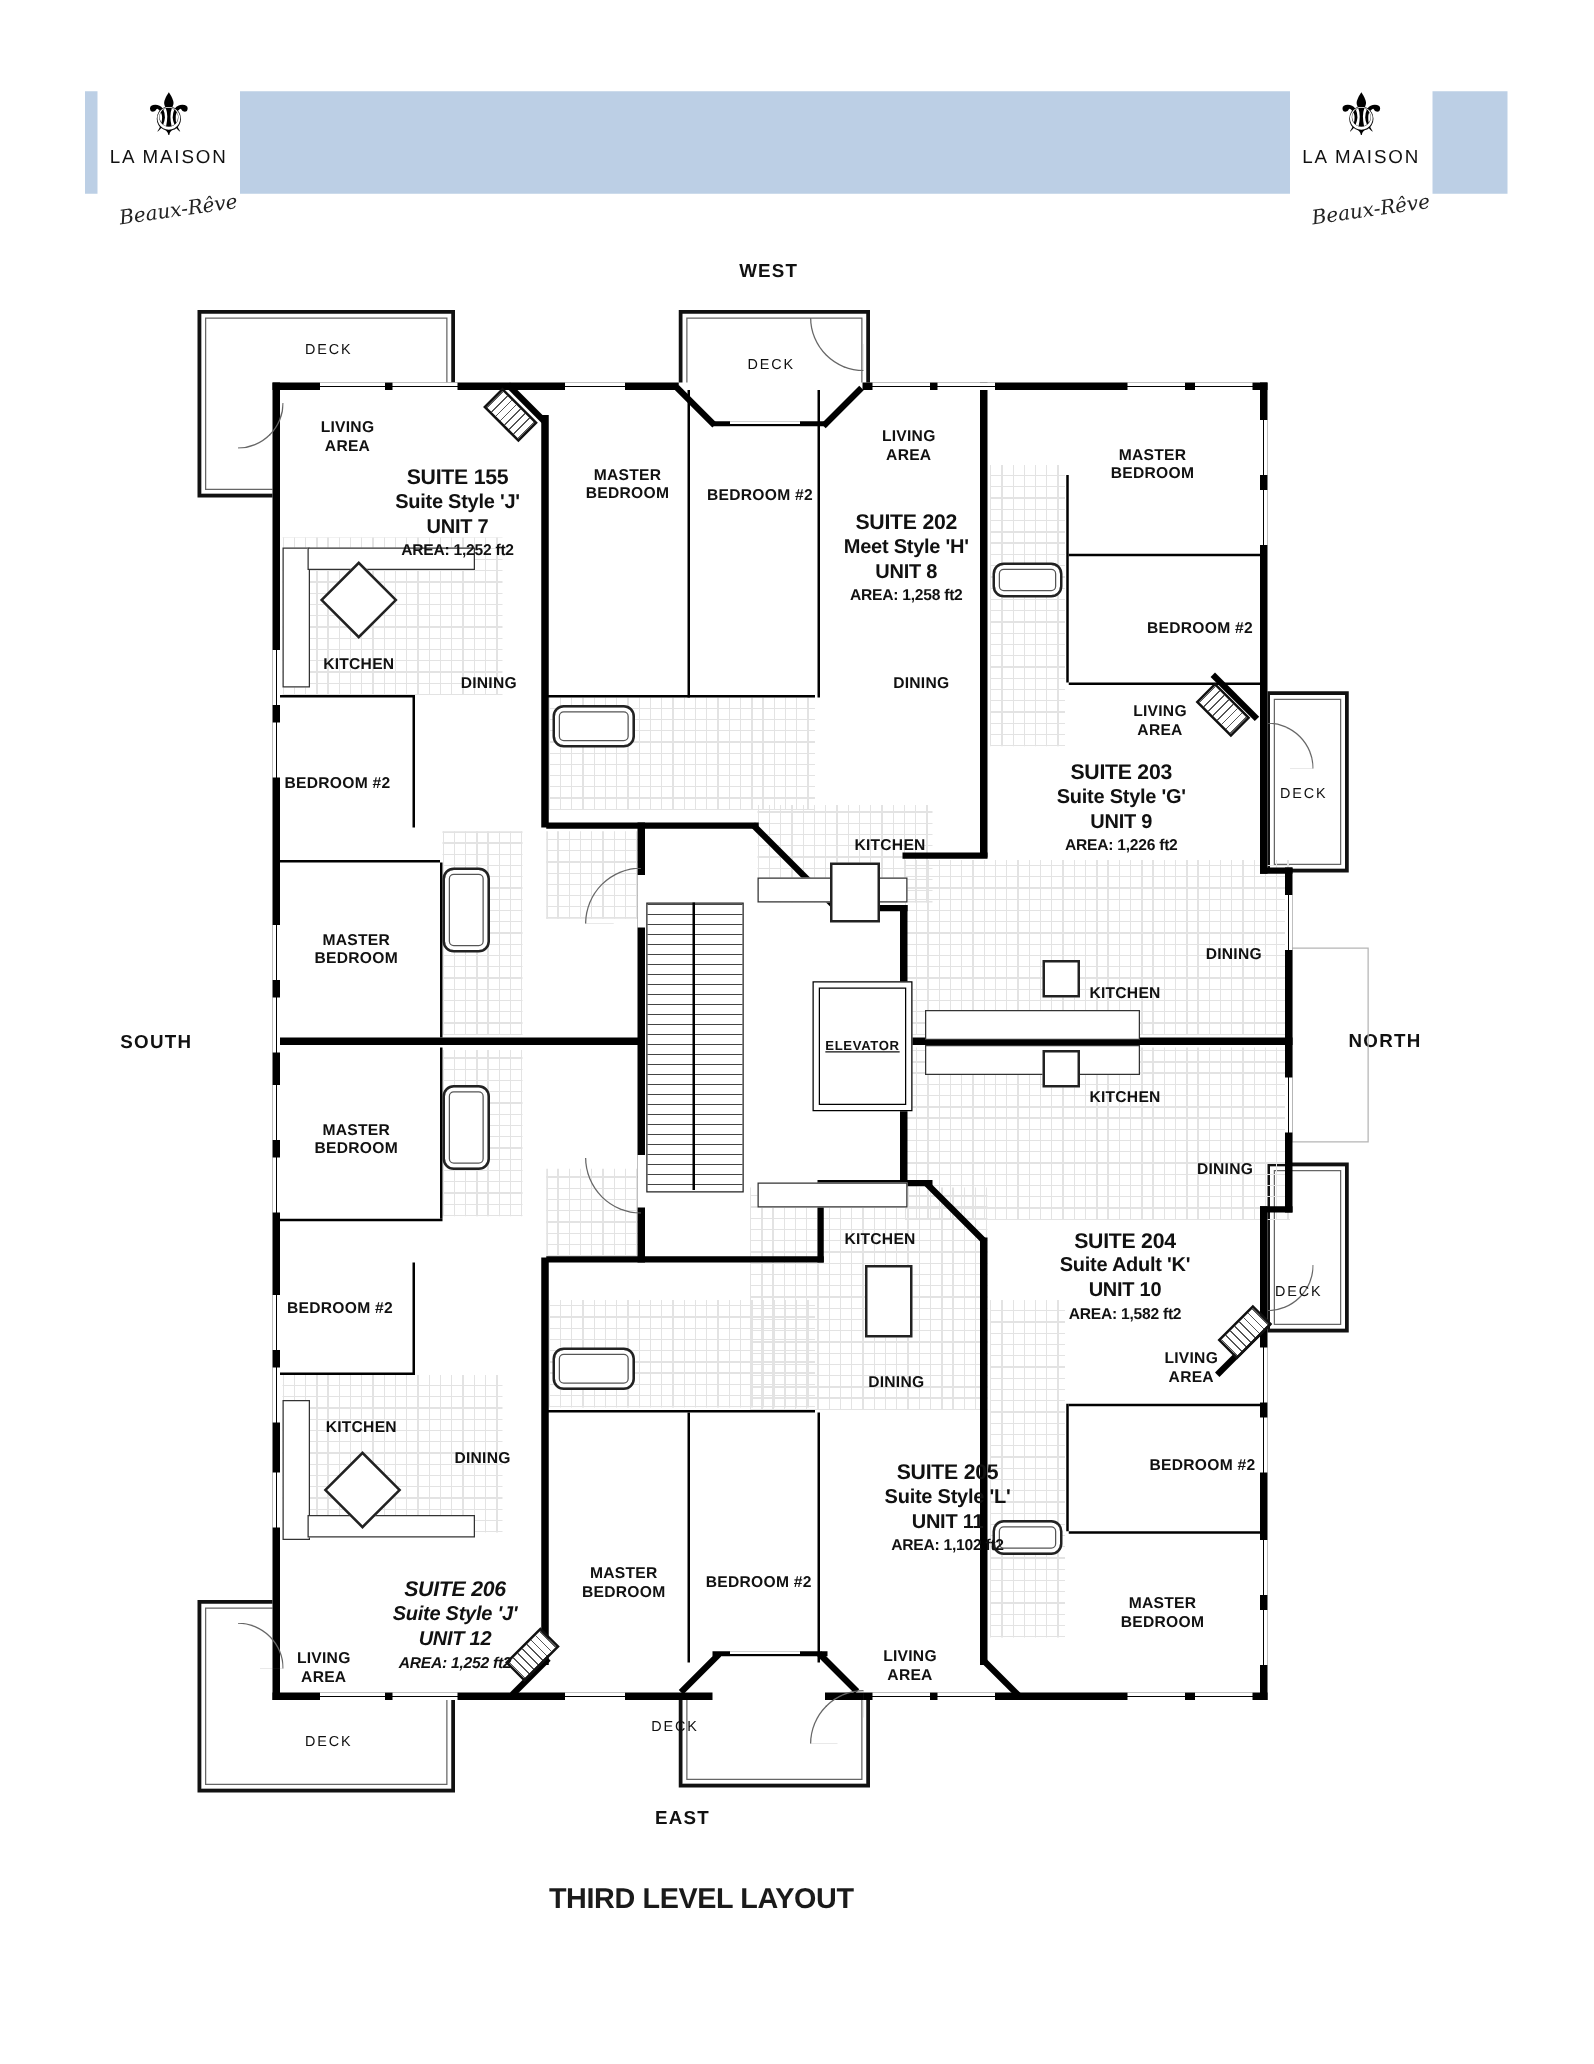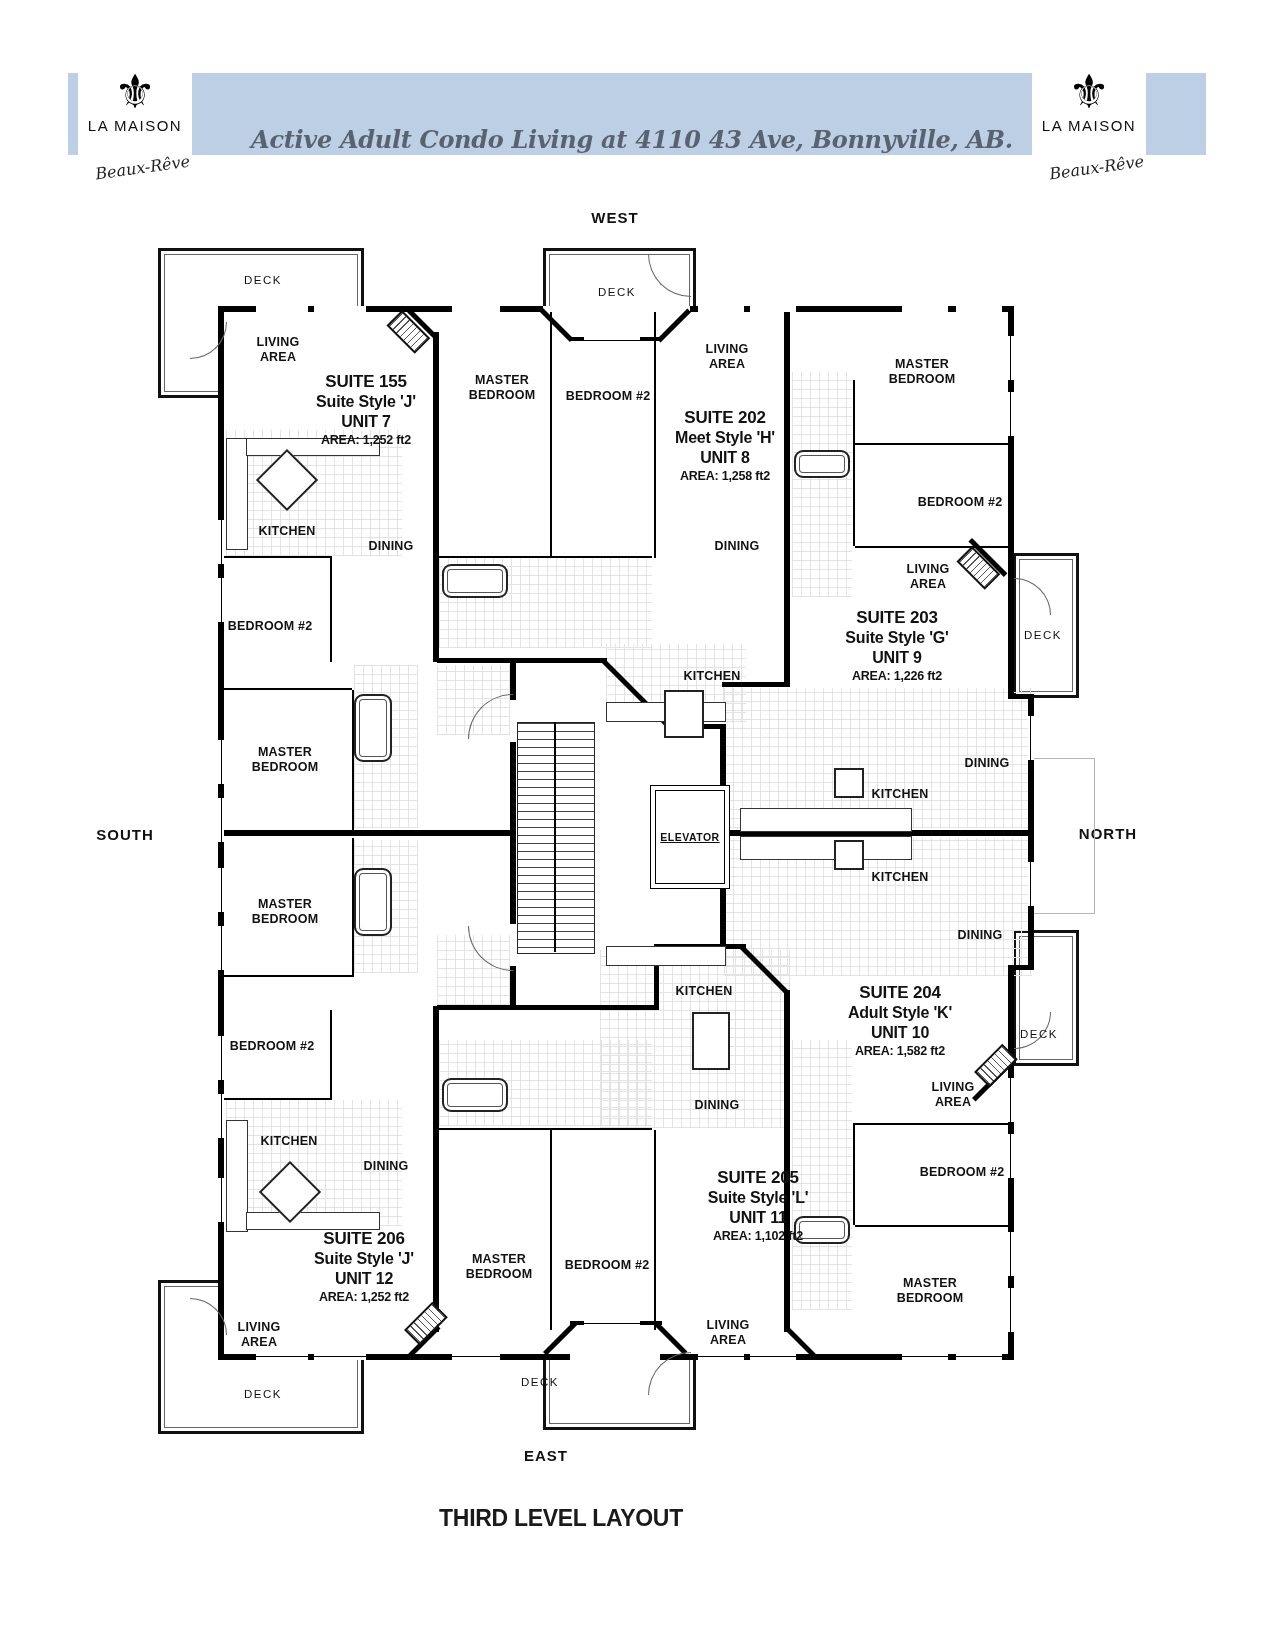--- a/index.html
+++ b/index.html
@@ -60,21 +60,20 @@
           font-weight:bold;font-size:23px;letter-spacing:-.3px;white-space:nowrap;color:#1a1a1a;}
   .fdisc{position:absolute;left:558px;top:1557px;transform:translateX(-50%);
          font-size:16.5px;white-space:nowrap;color:#1a1a1a;}
 </style>
 </head>
 <body>
 
 <div class="page">
 
   <div class="banner"></div>
-  <div class="bline2">Active Adult Condo Living at 4110 43 Ave, Bonnyville, AB.</div>
 
   <div class="logobox" style="left:78px;">
     <span class="fleur">⚜</span>
     <span class="logoname">LA MAISON</span>
   </div>
   <div class="logoscript" style="left:95px;top:158px;">Beaux-Rêve</div>
 
   <div class="logobox" style="left:1032px;">
     <span class="fleur">⚜</span>
     <span class="logoname">LA MAISON</span>
@@ -308,31 +307,31 @@
     <div class="s4">AREA: 1,258 ft2</div>
   </div>
   <div class="sb" style="left:897px;top:608px;">
     <div class="s1">SUITE 203</div>
     <div class="s2">Suite Style 'G'</div>
     <div class="s3">UNIT 9</div>
     <div class="s4">AREA: 1,226 ft2</div>
   </div>
   <div class="sb" style="left:900px;top:983px;">
     <div class="s1">SUITE 204</div>
-    <div class="s2">Adult Style 'K'</div>
+    <div class="s2">Suite Adult 'K'</div>
     <div class="s3">UNIT 10</div>
     <div class="s4">AREA: 1,582 ft2</div>
   </div>
   <div class="sb" style="left:758px;top:1168px;">
     <div class="s1">SUITE 205</div>
     <div class="s2">Suite Style 'L'</div>
     <div class="s3">UNIT 11</div>
     <div class="s4">AREA: 1,102 ft2</div>
   </div>
-  <div class="sb" style="left:364px;top:1229px;">
+  <div class="sb" style="left:364px;top:1262px;font-style:italic;">
     <div class="s1">SUITE 206</div>
     <div class="s2">Suite Style 'J'</div>
     <div class="s3">UNIT 12</div>
     <div class="s4">AREA: 1,252 ft2</div>
   </div>
 
   <div class="ftitle">THIRD LEVEL LAYOUT</div>
 
 </div>
 

